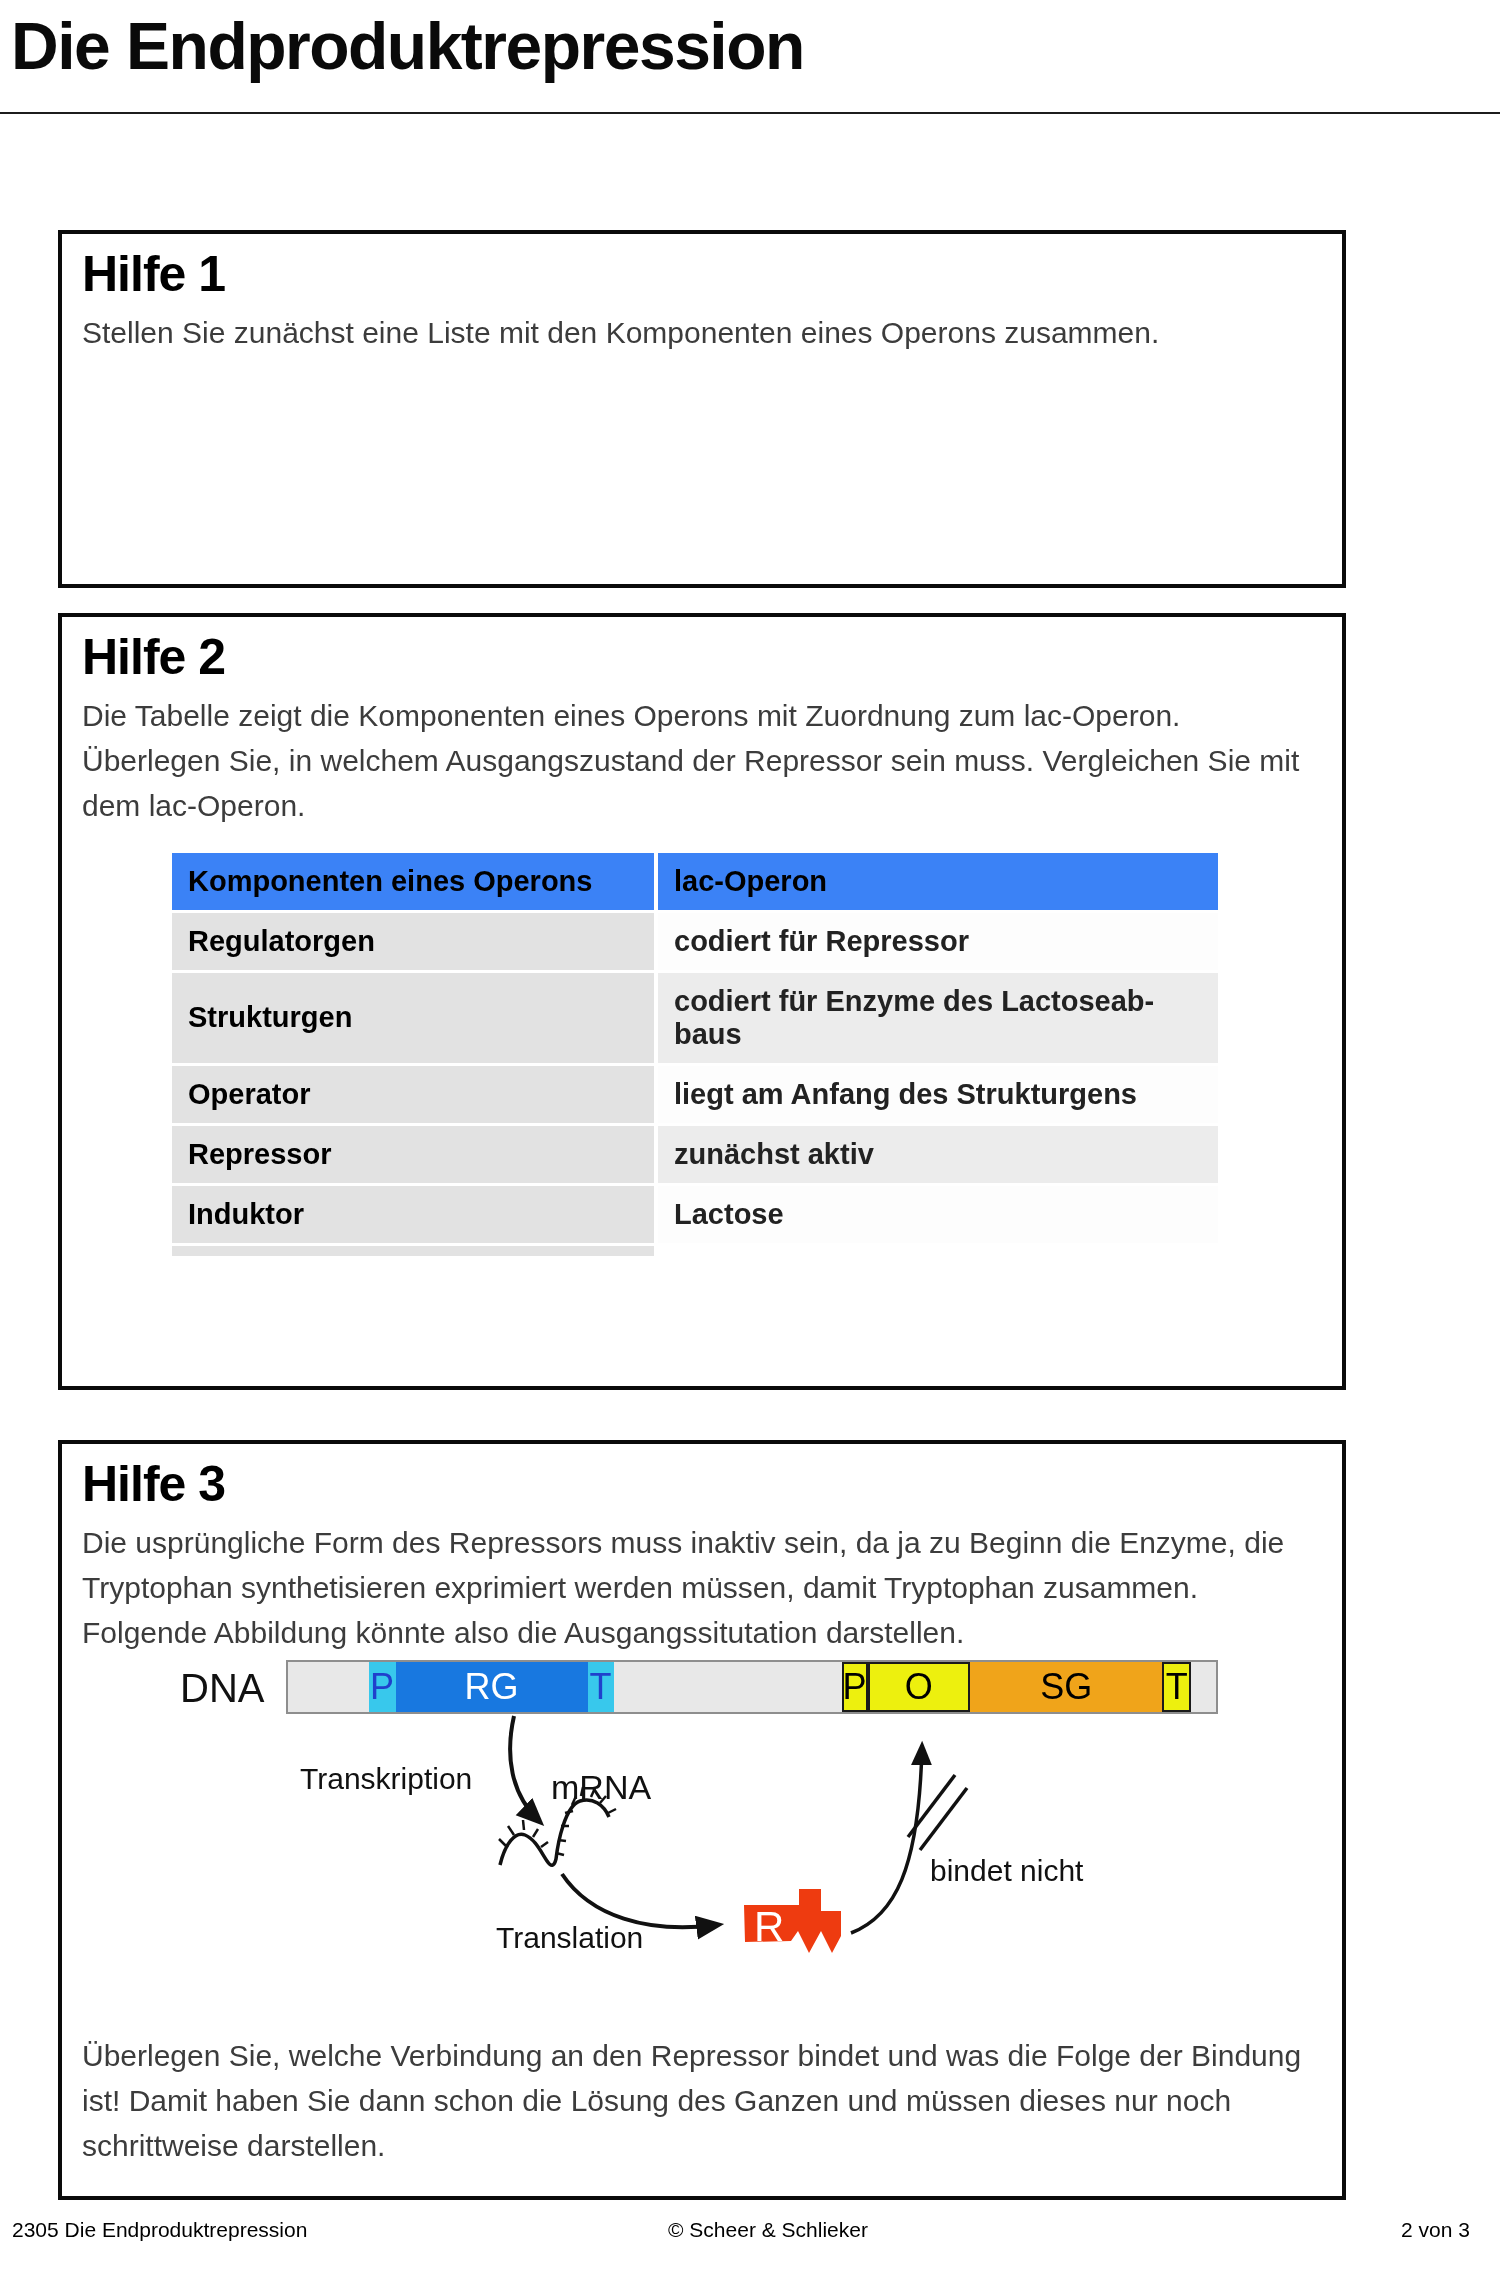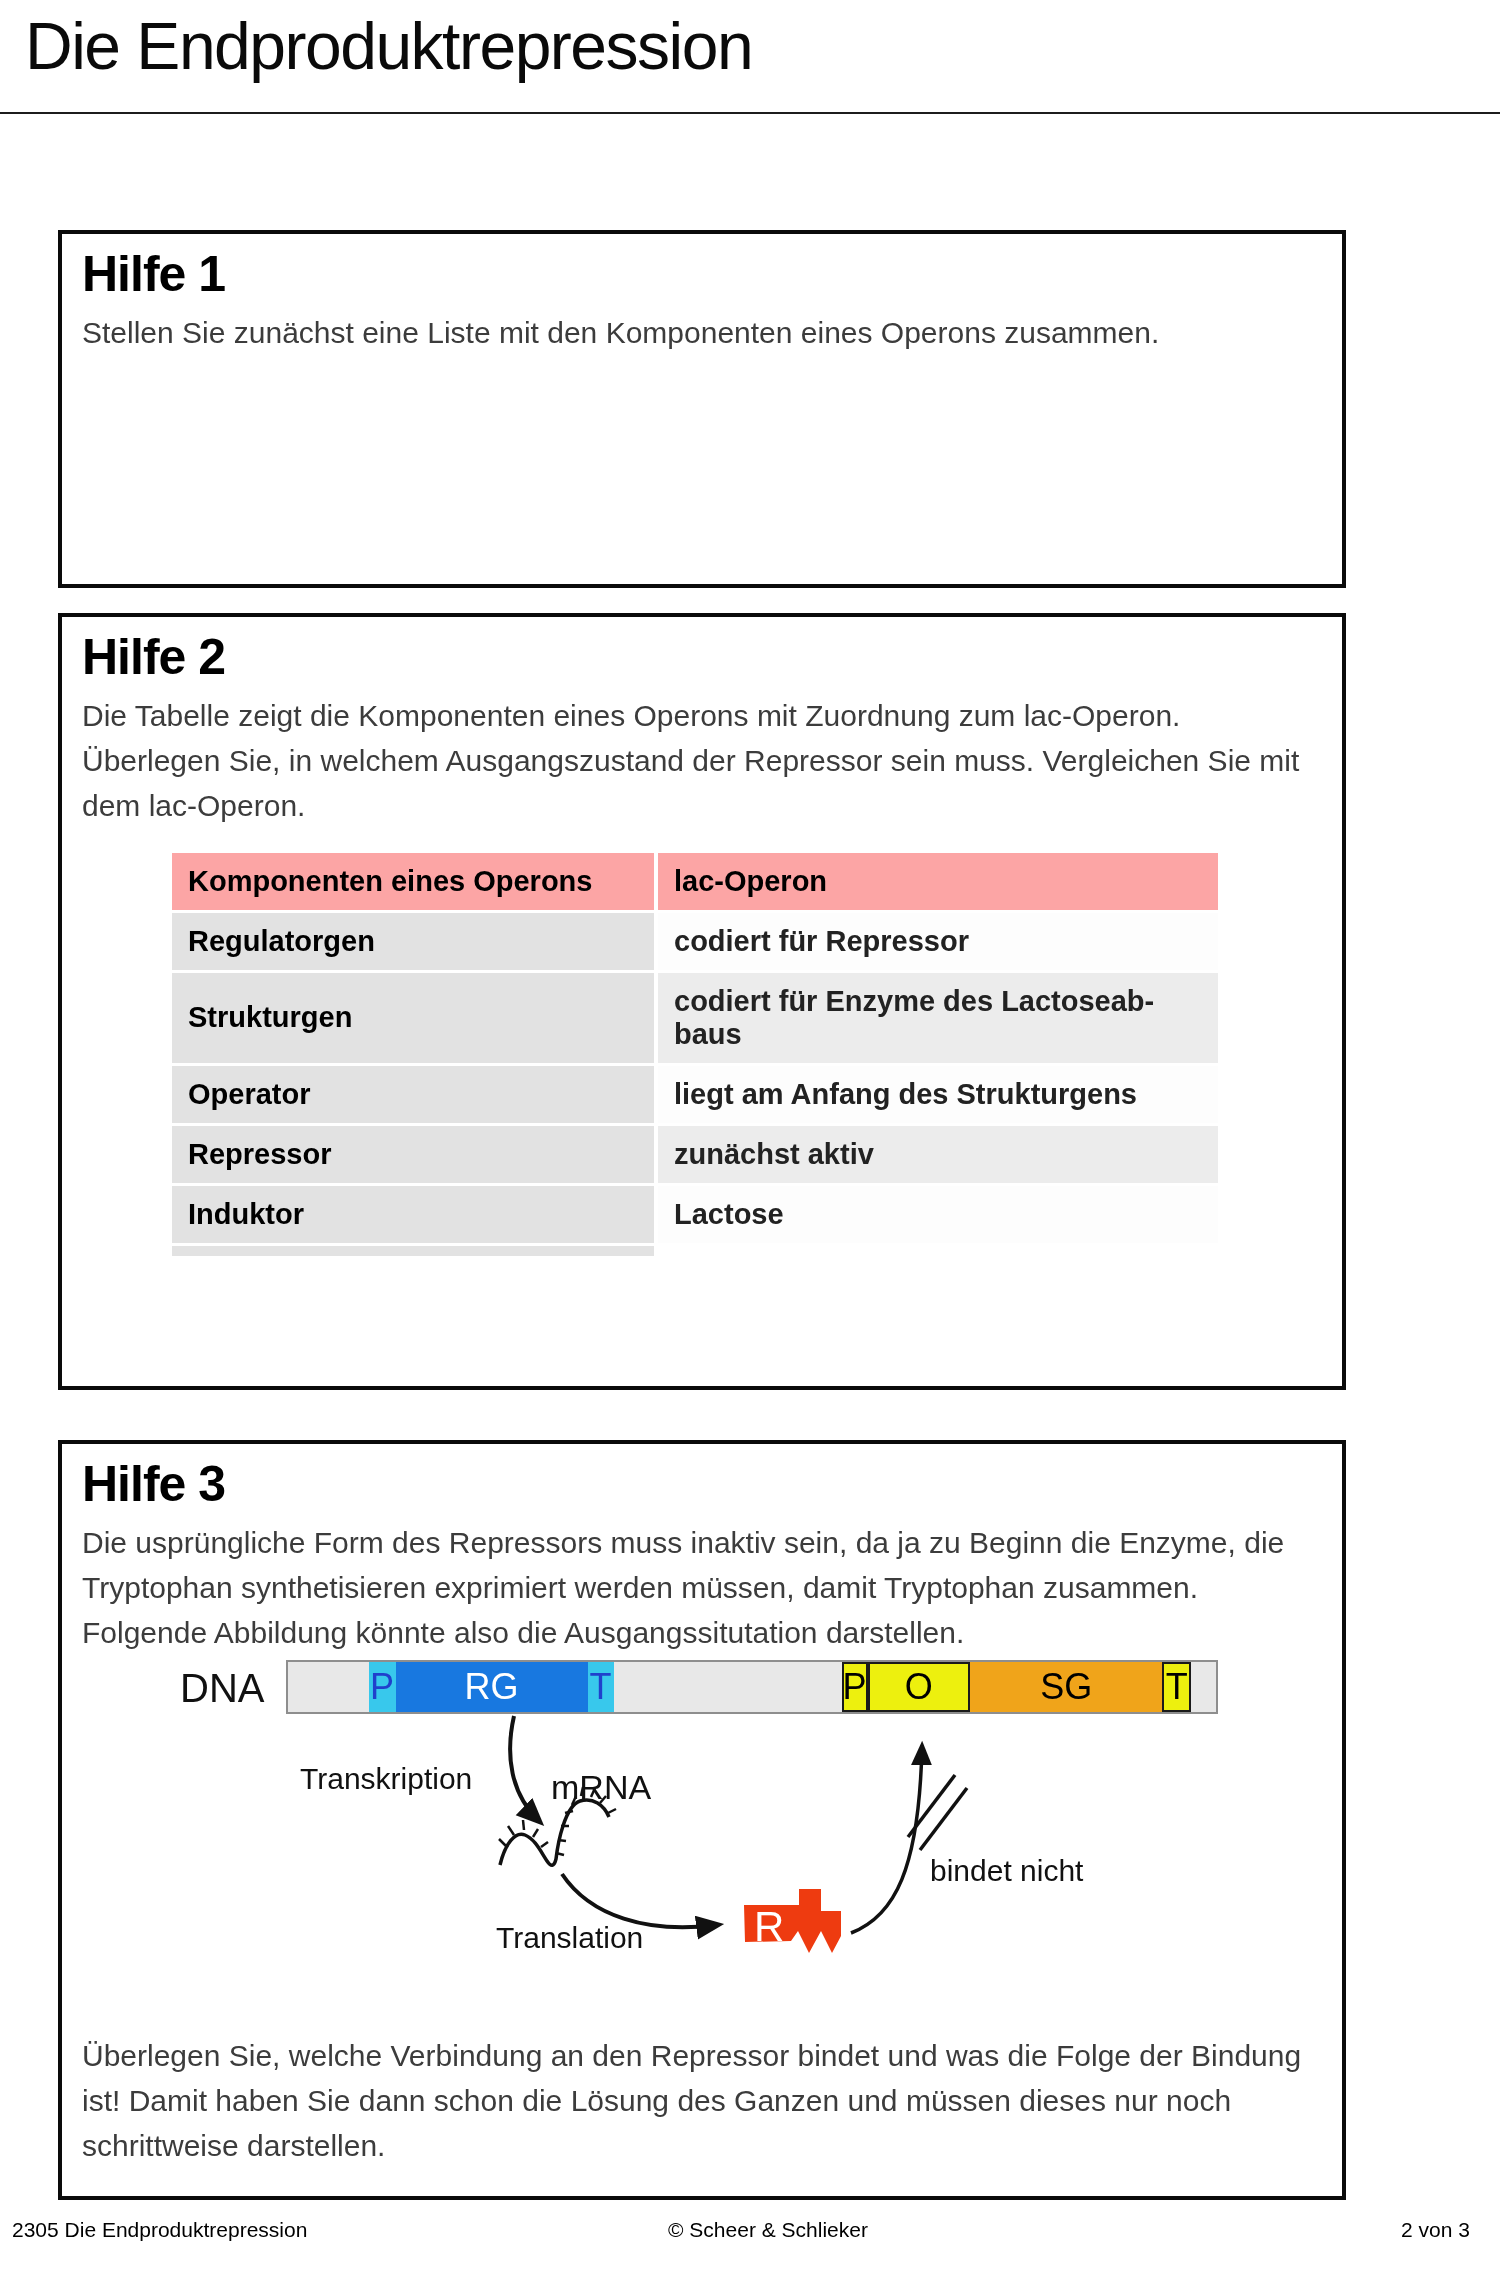--- a/index.html
+++ b/index.html
@@ -1,31 +1,31 @@
 <!DOCTYPE html>
 <html style="--cyan: #38c8ec; --blue: #1878e0; --segment_letter_blue: #2040cc; --yellow: #edf00e; --orange: #f0a41a; --gray: #e8e8e8; --repressor_red: #ee3b10;"><head>
 <meta charset="utf-8">
 <style>
   html,body{margin:0;padding:0;background:#fff;}
   .page{position:relative;width:1500px;height:2296px;background:#fff;overflow:hidden;
         font-family:"Liberation Sans","DejaVu Sans",sans-serif;color:#3c3c3c;}
-  .title{position:absolute;left:25px;top:8px;font-size:66px;font-weight:normal;color:#0a0a0a;letter-spacing:-1.5px;}
+  .title{position:absolute;left:11px;top:8px;font-size:66px;font-weight:bold;color:#0a0a0a;letter-spacing:-1.5px;}
   .title-rule{position:absolute;left:0;top:112px;width:1500px;height:2px;background:#1c1c1c;}
 
   .box{position:absolute;left:58px;width:1288px;border:4px solid #0a0a0a;box-sizing:border-box;
        padding:12px 20px;}
   .box h2{margin:0;font-size:50px;font-weight:bold;color:#000;line-height:1.15;letter-spacing:-1px;}
   .box p{margin:6px 0 0 0;font-size:30px;line-height:45px;color:#3c3c3c;}
   .box1{top:230px;height:358px;}
   .box2{top:613px;height:777px;}
   .box3{top:1440px;height:760px;}
 
   table.operon{border-collapse:separate;border-spacing:4px 3px;margin:22px 0 0 86px;table-layout:fixed;width:990px;}
   table.operon th,table.operon td{font-size:29px;padding:12px 16px;vertical-align:middle;text-align:left;font-weight:bold;}
-  table.operon th{background:#fca5a5;color:#000;font-weight:bold;}
+  table.operon th{background:#3b82f6;color:#000;font-weight:bold;}
   table.operon td.lbl{background:#e2e2e2;color:#000;font-weight:bold;}
   table.operon td.val{background:#fdfdfd;color:#222;}
   table.operon tr.alt td.val{background:#ececec;}
   table.operon .c1{width:450px;}
   table.operon .c2{width:528px;}
   table.operon tr.strip td{padding:0;height:10px;}
 
   
   .dna-label{position:absolute;left:118px;top:222px;font-size:40px;color:#111;}
   .dna-bar{position:absolute;left:224px;top:216px;width:932px;height:54px;box-sizing:border-box;

